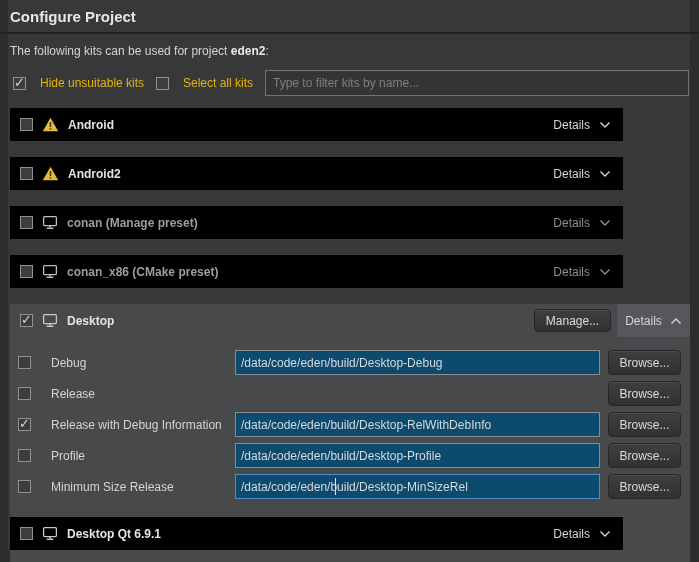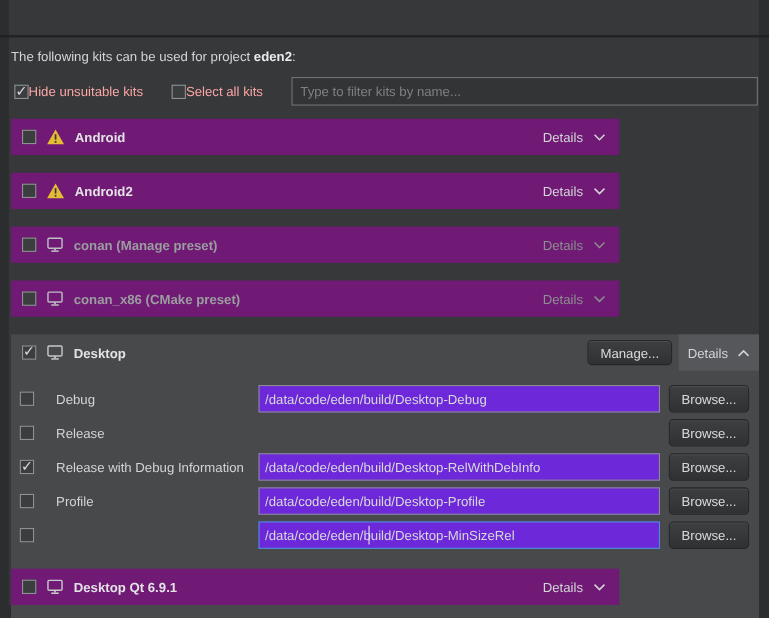--- a/index.html
+++ b/index.html
@@ -19,34 +19,34 @@
 
   .checkbox {
     display:inline-block; width:13px; height:13px; flex:0 0 13px;
     background:#3b3d3f; border:1px solid #8f9193; position:relative;
   }
   .checkbox.checked::after {
     content:"\2713"; position:absolute; left:0px; top:-3px;
     font-size:13px; color:#d9d9db; font-weight:normal;
   }
 
-  .cb-group { position:absolute; display:flex; align-items:center; gap:0; font-size:12px; color:#fca5a5; }
+  .cb-group { position:absolute; display:flex; align-items:center; gap:14px; font-size:12px; color:#eab308; }
   #cb-hide { left:5px; top:76px; }
   #cb-select { left:148px; top:76px; }
 
   .filter-input {
     position:absolute; left:257px; top:70px; width:424px; height:26px;
     background:#323436; border:1px solid #717376; color:#d6d7d9;
     font-size:12px; padding:0 7px; font-family:"Liberation Sans", sans-serif; outline:none;
   }
   .filter-input::placeholder { color:#7e8083; }
 
   .kit-row {
-    position:absolute; left:2px; width:553px; height:33px;
-    background:#701a75; display:flex; align-items:center; padding-left:10px;
+    position:absolute; left:2px; width:613px; height:33px;
+    background:#000000; display:flex; align-items:center; padding-left:10px;
   }
   .kit-icon { margin-left:9px; display:flex; align-items:center; }
   .kit-name { margin-left:9px; font-size:12px; font-weight:bold; color:#e3e3e5; }
   .spacer { flex:1; }
   .details-group { display:flex; align-items:center; gap:9px; margin-right:12px; cursor:default; }
   .details-label { font-size:12px; color:#d3d5d7; }
   .chev { display:flex; align-items:center; color:#d3d5d7; }
   .kit-row.disabled .kit-name { color:#9b9da0; }
   .kit-row.disabled .details-label { color:#8c8e91; }
   .kit-row.disabled .chev { color:#8c8e91; }
@@ -62,32 +62,33 @@
     background:linear-gradient(#3d3f41, #2f3133); border:1px solid #26272a;
     border-radius:4px; box-shadow:inset 0 1px 0 rgba(255,255,255,0.07); cursor:default;
   }
   .manage-btn { position:absolute; right:79px; top:5px; width:77px; height:23px; }
 
   .config-row { position:absolute; left:0; width:100%; height:25px; display:flex; align-items:center; }
   .config-row .checkbox { margin-left:8px; }
   .config-label { margin-left:20px; font-size:12px; color:#d2d4d6; }
   .path-input {
     position:absolute; left:225px; top:0; width:365px; height:25px;
-    background:#6d28d9; border:1px solid #898b8e; color:#d7d9db;
+    background:#0c4a6e; border:1px solid #898b8e; color:#d7d9db;
     font-size:12px; padding:0 5px; font-family:"Liberation Sans", sans-serif; outline:none;
   }
   .path-input.focused { border:1px solid #4a8fd4; }
   .browse-btn { position:absolute; left:598px; top:0; width:73px; height:25px; }
   .text-caret { position:absolute; left:325px; top:4px; width:1px; height:17px; background:#e4e4e6; }
 </style>
 </head>
 <body>
 
 <div class="content">
 
+  <div class="page-title">Configure Project</div>
   <div class="separator"></div>
 
   <div class="intro"><span>The following kits can be used for project </span><span class="proj">eden2</span><span>:</span></div>
 
   <div class="cb-group" id="cb-hide">
     <span class="checkbox checked"></span>
     <span>Hide unsuitable kits</span>
   </div>
   <div class="cb-group" id="cb-select">
     <span class="checkbox"></span>
@@ -224,20 +225,21 @@
 
     <div class="config-row" style="top:139px">
       <span class="checkbox"></span>
       <span class="config-label">Profile</span>
       <input class="path-input" value="/data/code/eden/build/Desktop-Profile" style="">
       <button class="btn browse-btn">Browse...</button>
     </div>
 
     <div class="config-row" style="top:170px">
       <span class="checkbox"></span>
+      <span class="config-label">Minimum Size Release</span>
       <input class="path-input focused" value="/data/code/eden/build/Desktop-MinSizeRel" style="">
       <span class="text-caret"></span>
       <button class="btn browse-btn">Browse...</button>
     </div>
   </div>
 
   <div class="kit-row" style="top:517px">
     <span class="checkbox"></span>
     <span class="kit-icon">
       <svg width="16" height="15" viewBox="0 0 16 15">

